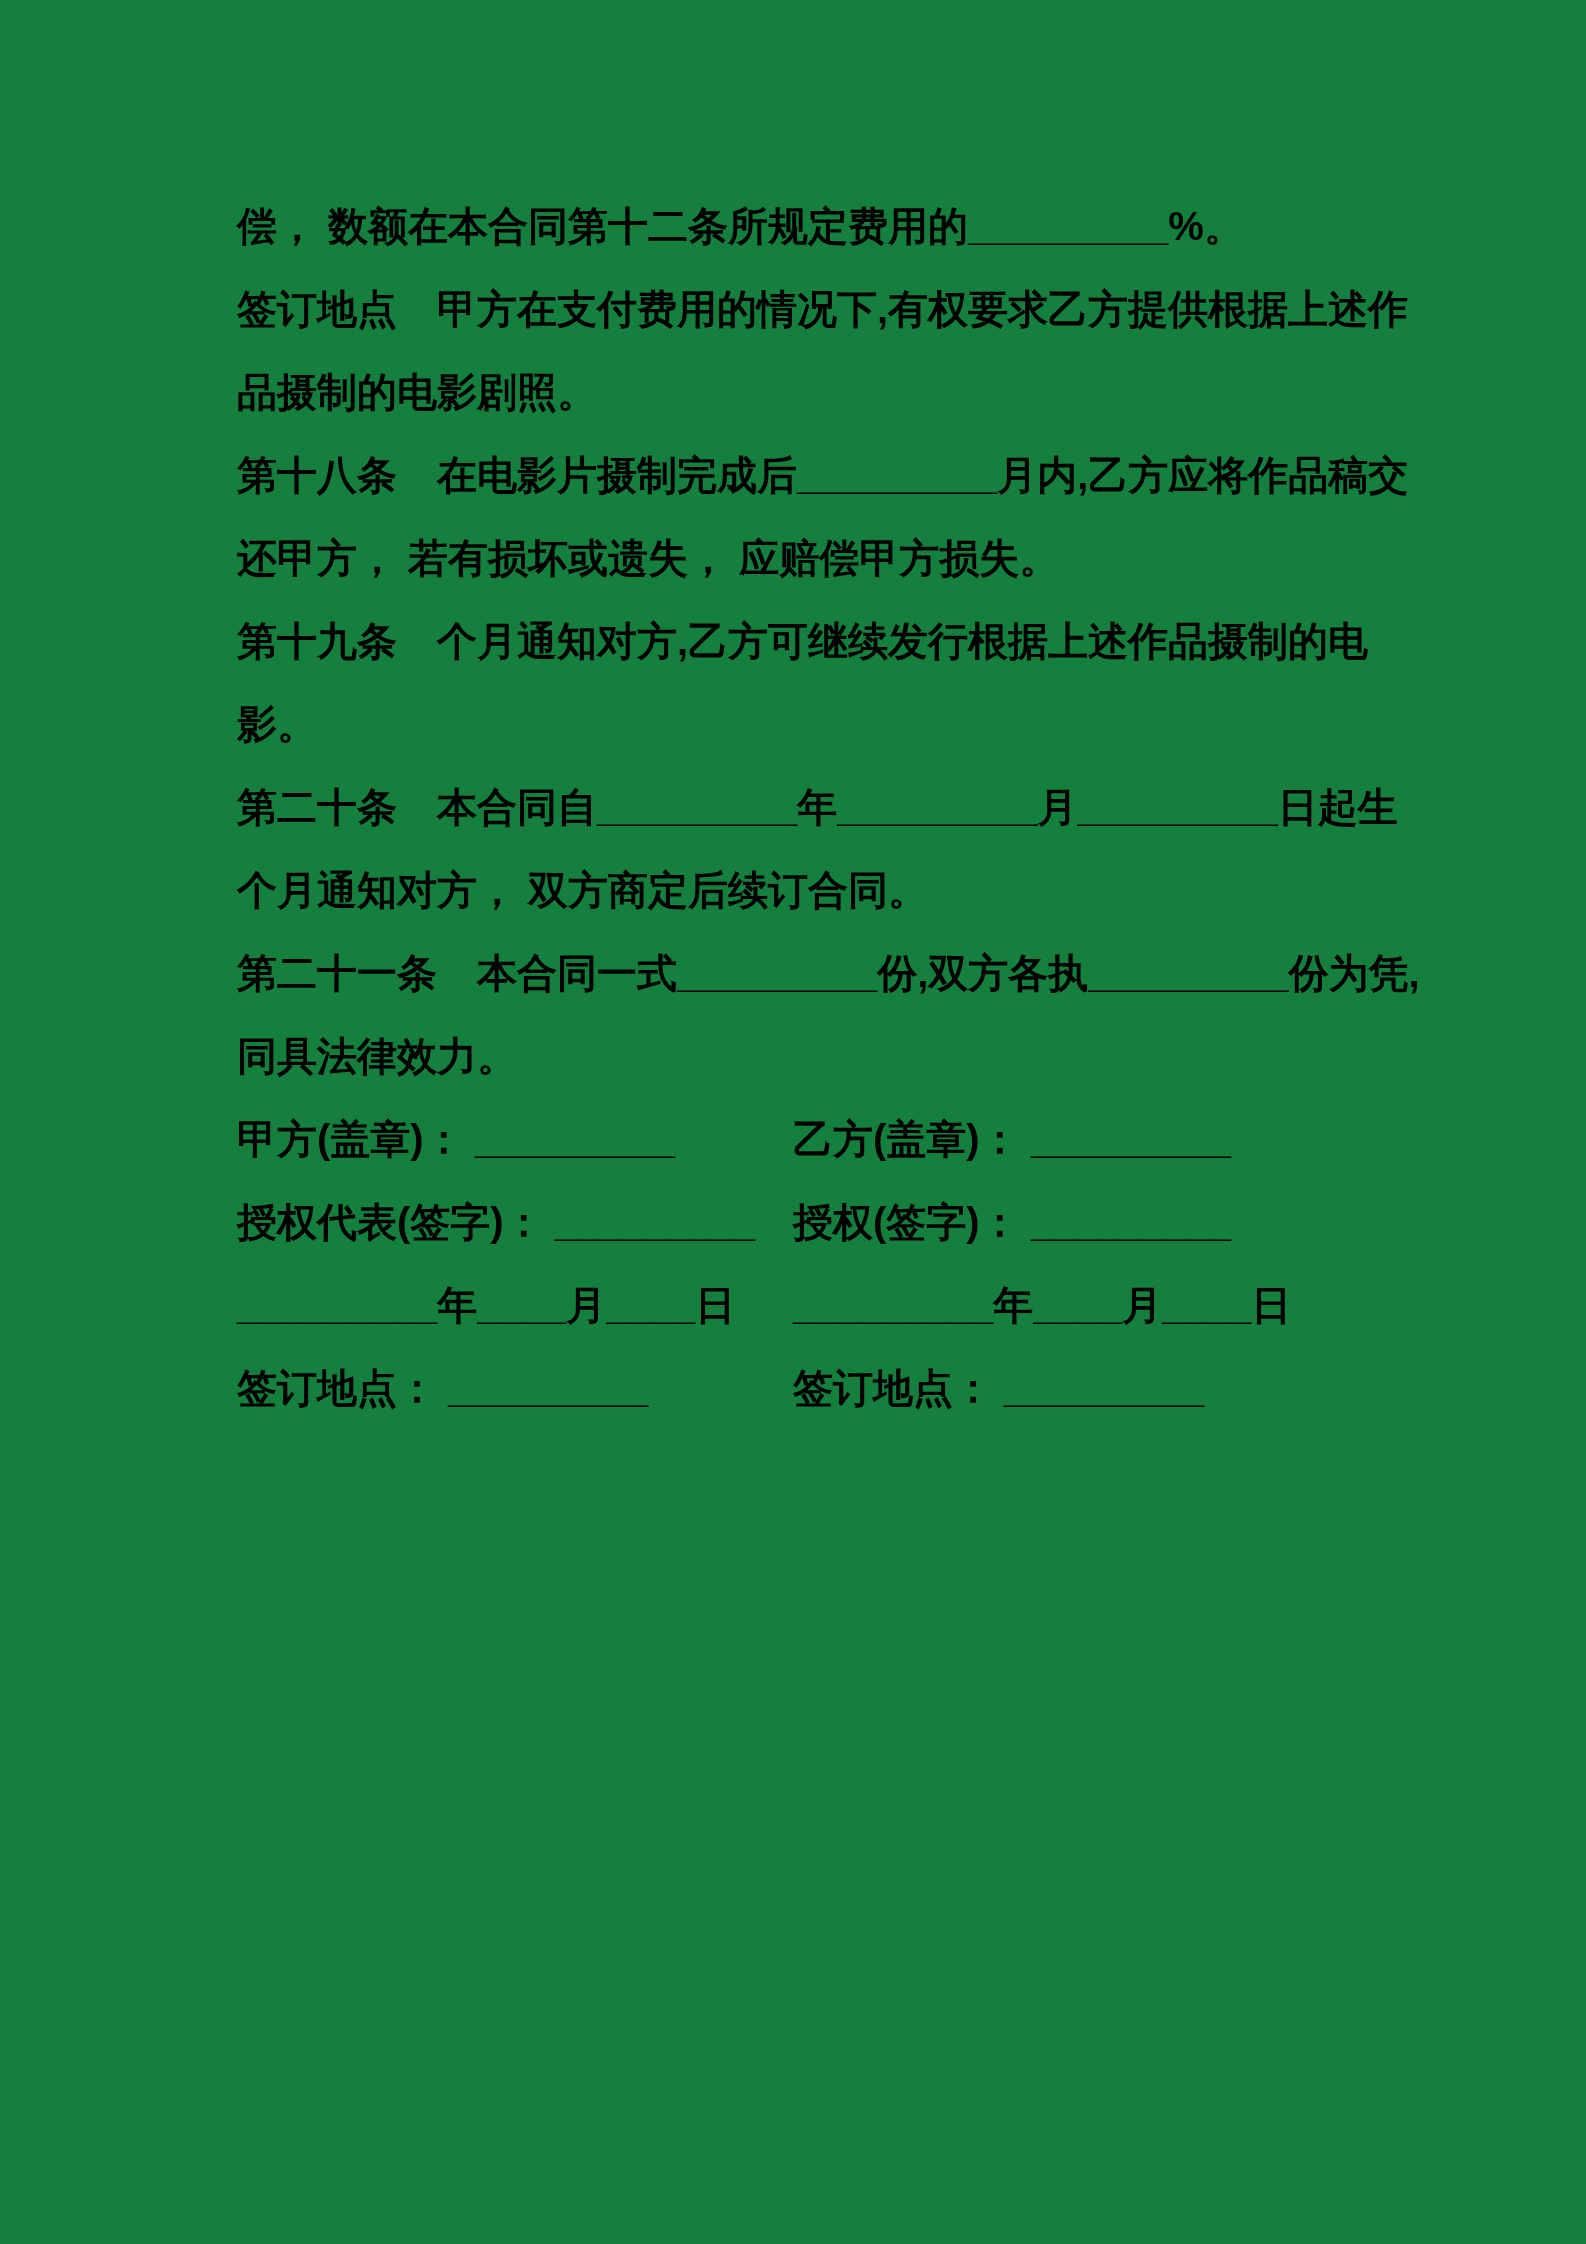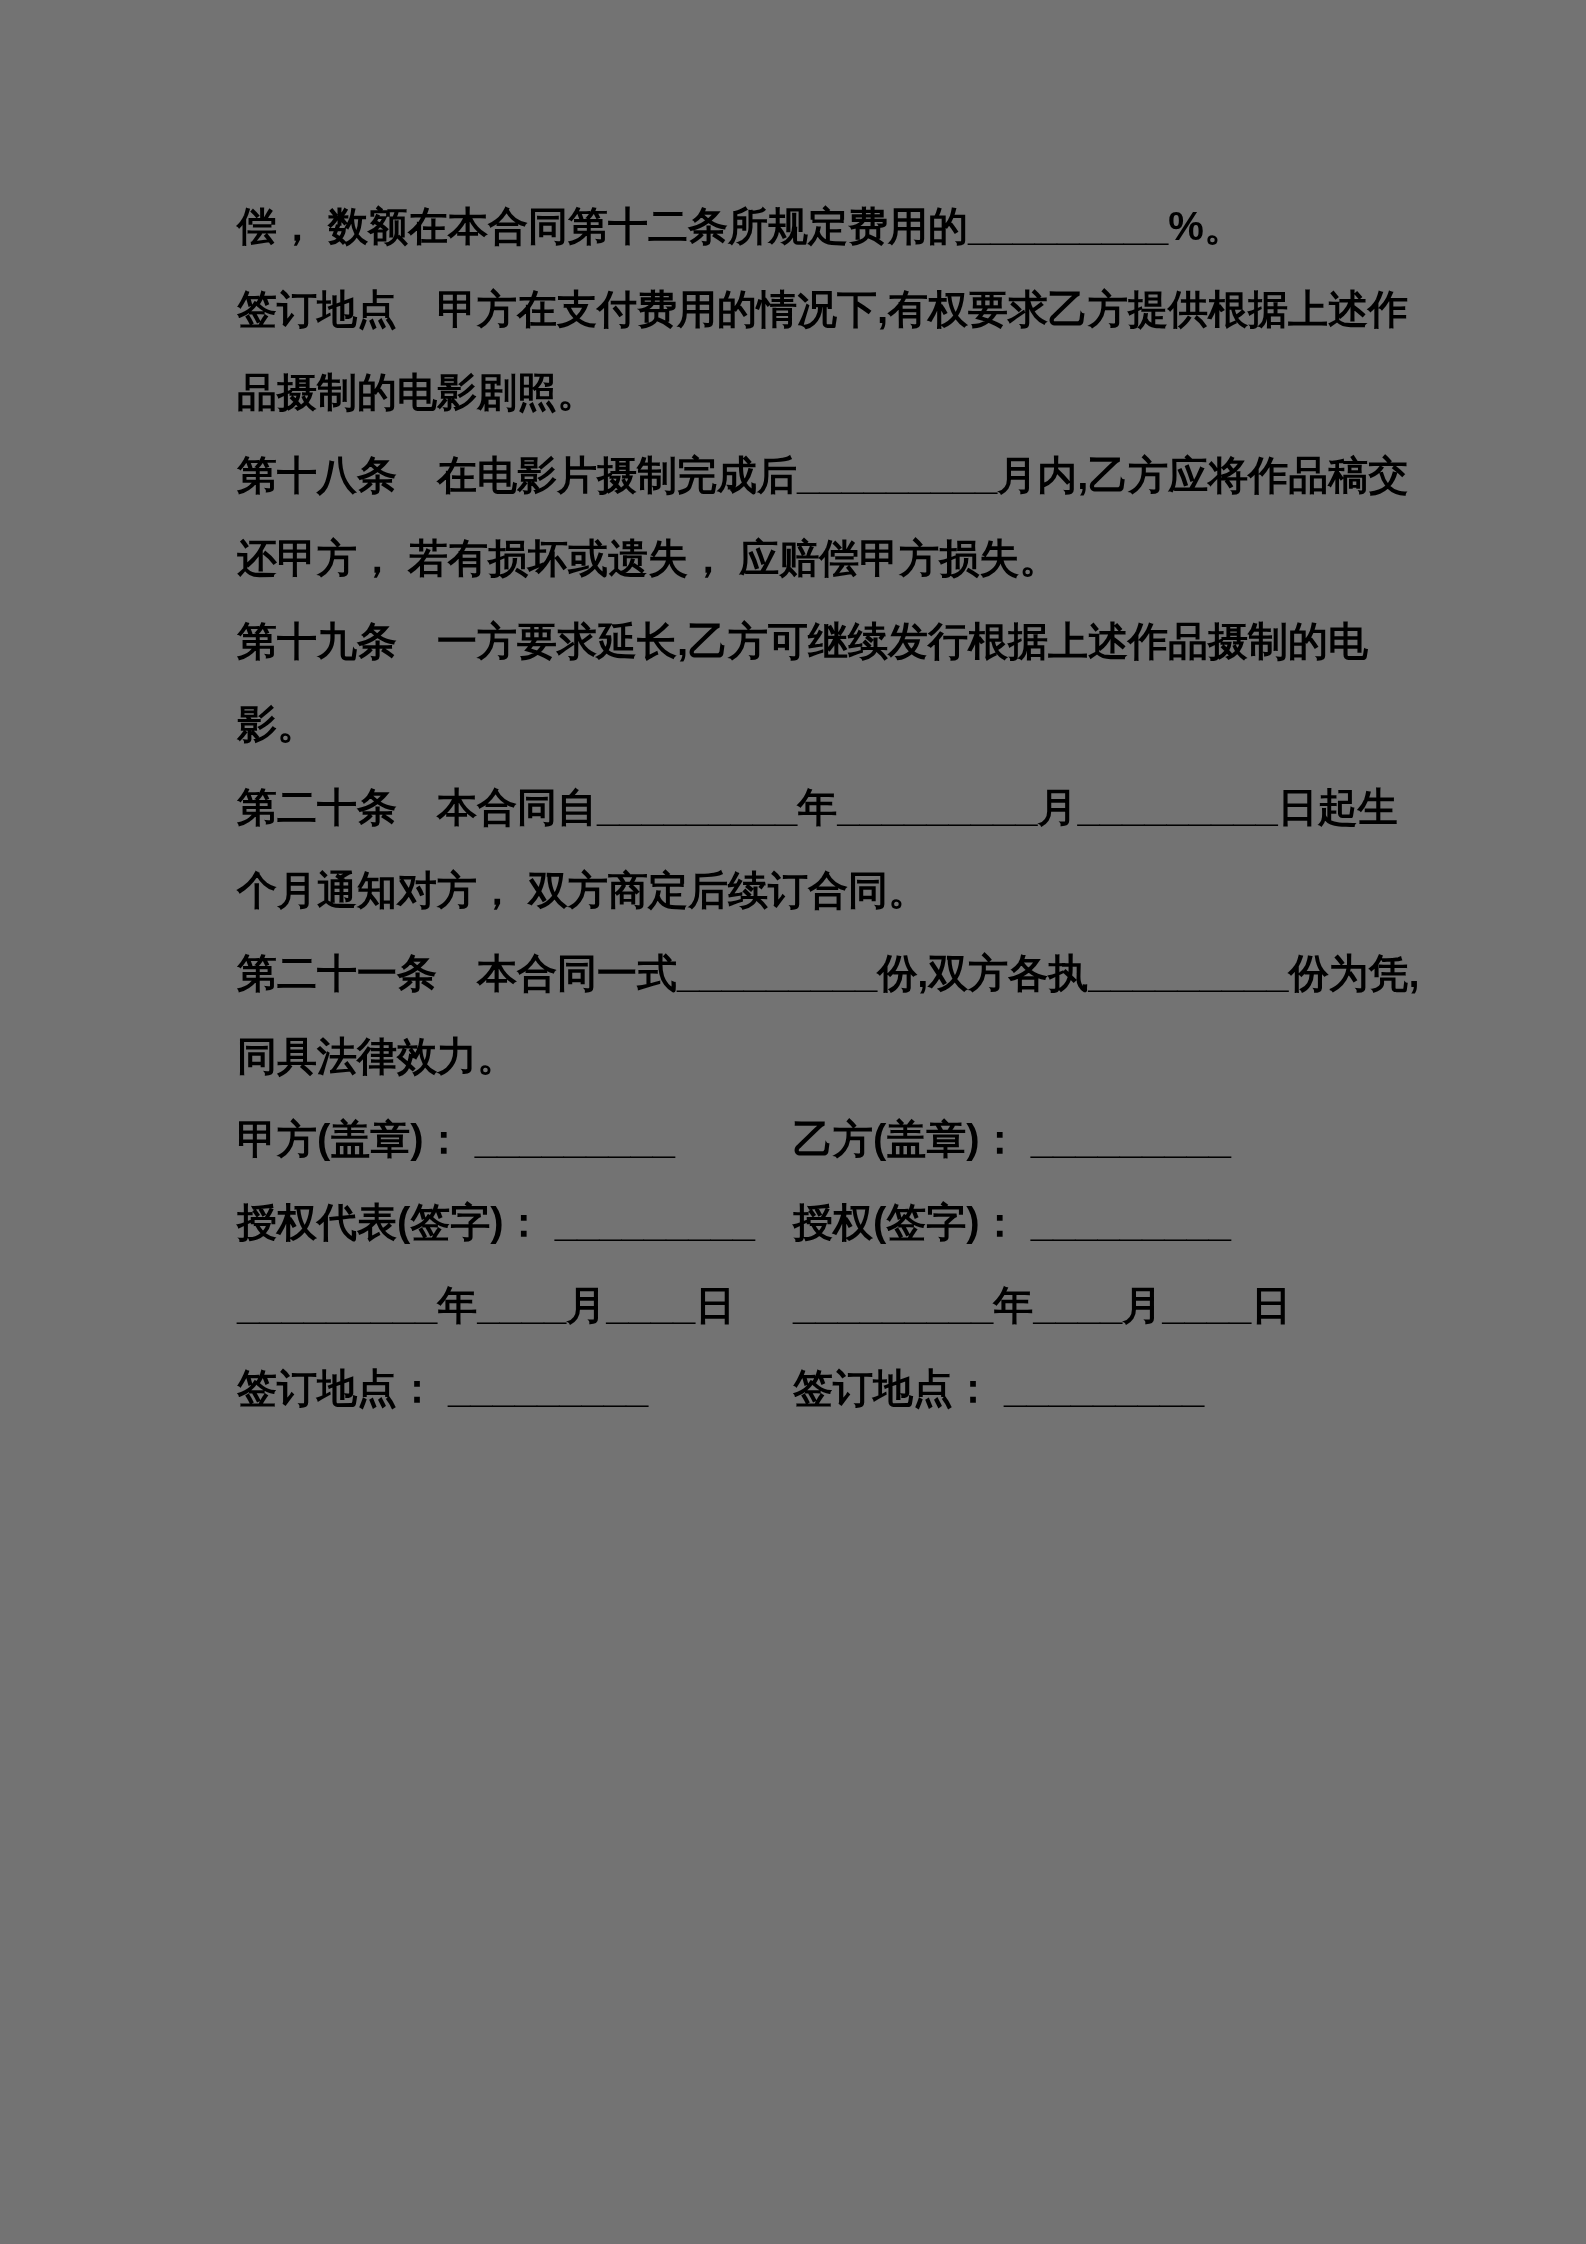--- a/index.html
+++ b/index.html
@@ -4,21 +4,21 @@
 <style>
   html, body {
     margin: 0;
     padding: 0;
     background: #ffffff;
   }
   .page {
     position: relative;
     width: 1586px;
     height: 2244px;
-    background: #737373;
+    background: #15803d;
     color: #000000;
     font-family: "Liberation Sans", "DejaVu Sans", sans-serif;
     font-weight: 700;
     overflow: hidden;
   }
   .content {
     position: absolute;
     left: 237px;
     top: 185px;
     width: 1130px;
@@ -46,21 +46,21 @@
 <body>
 
 <div class="page">
   <div class="content">
 
     <div class="line">偿， 数额在本合同第十二条所规定费用的_________%。</div>
     <div class="line">签订地点　甲方在支付费用的情况下,有权要求乙方提供根据上述作</div>
     <div class="line">品摄制的电影剧照。</div>
     <div class="line">第十八条　在电影片摄制完成后_________月内,乙方应将作品稿交</div>
     <div class="line">还甲方， 若有损坏或遗失， 应赔偿甲方损失。</div>
-    <div class="line">第十九条　一方要求延长,乙方可继续发行根据上述作品摄制的电</div>
+    <div class="line">第十九条　个月通知对方,乙方可继续发行根据上述作品摄制的电</div>
     <div class="line">影。</div>
     <div class="line">第二十条　本合同自_________年_________月_________日起生</div>
     <div class="line">个月通知对方， 双方商定后续订合同。</div>
     <div class="line">第二十一条　本合同一式_________份,双方各执_________份为凭,</div>
     <div class="line">同具法律效力。</div>
 
     <div>
       <div class="sig-row">
         <div class="sig-col">甲方(盖章)： _________</div>
         <div class="sig-col">乙方(盖章)： _________</div>

